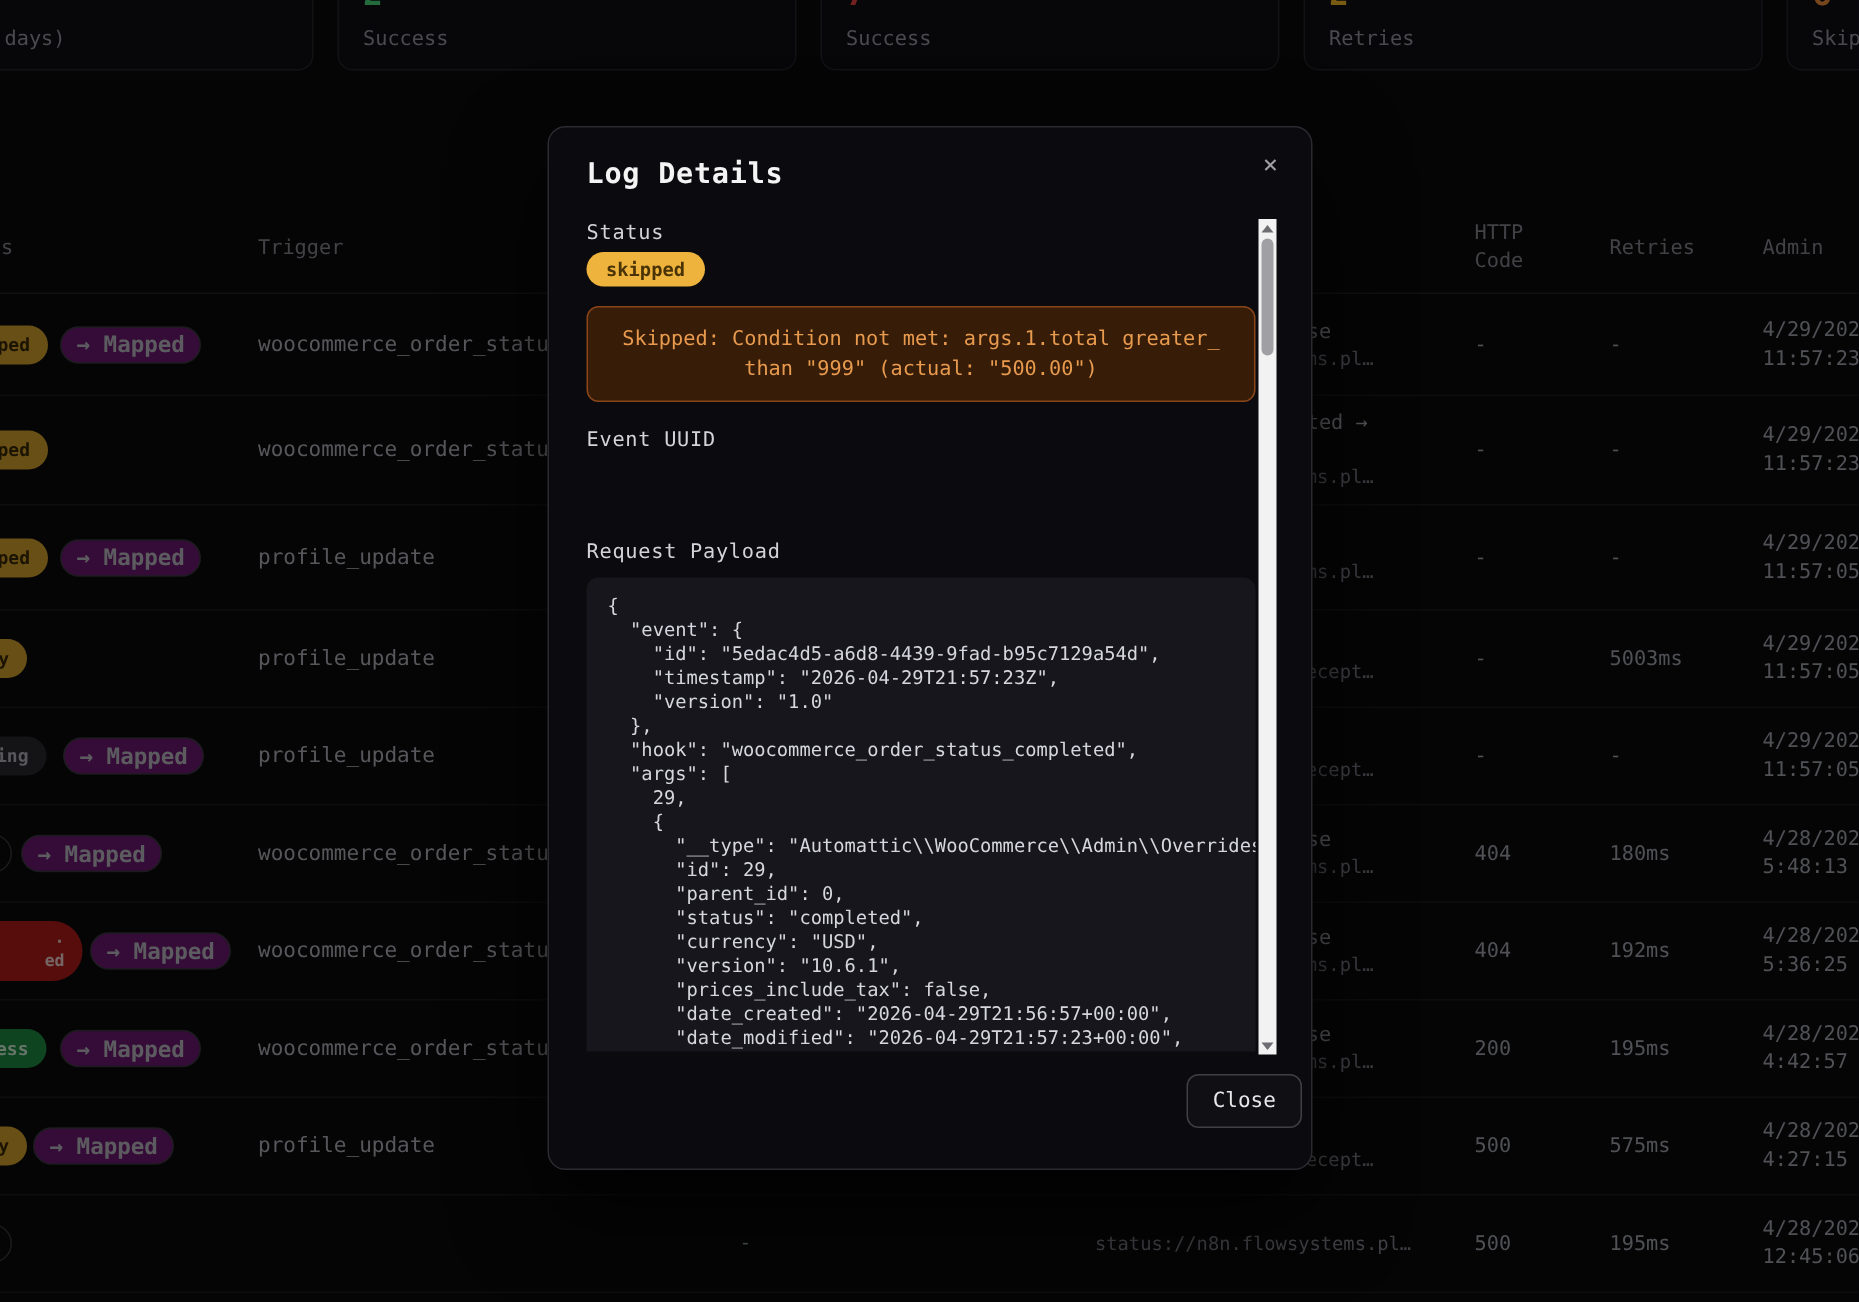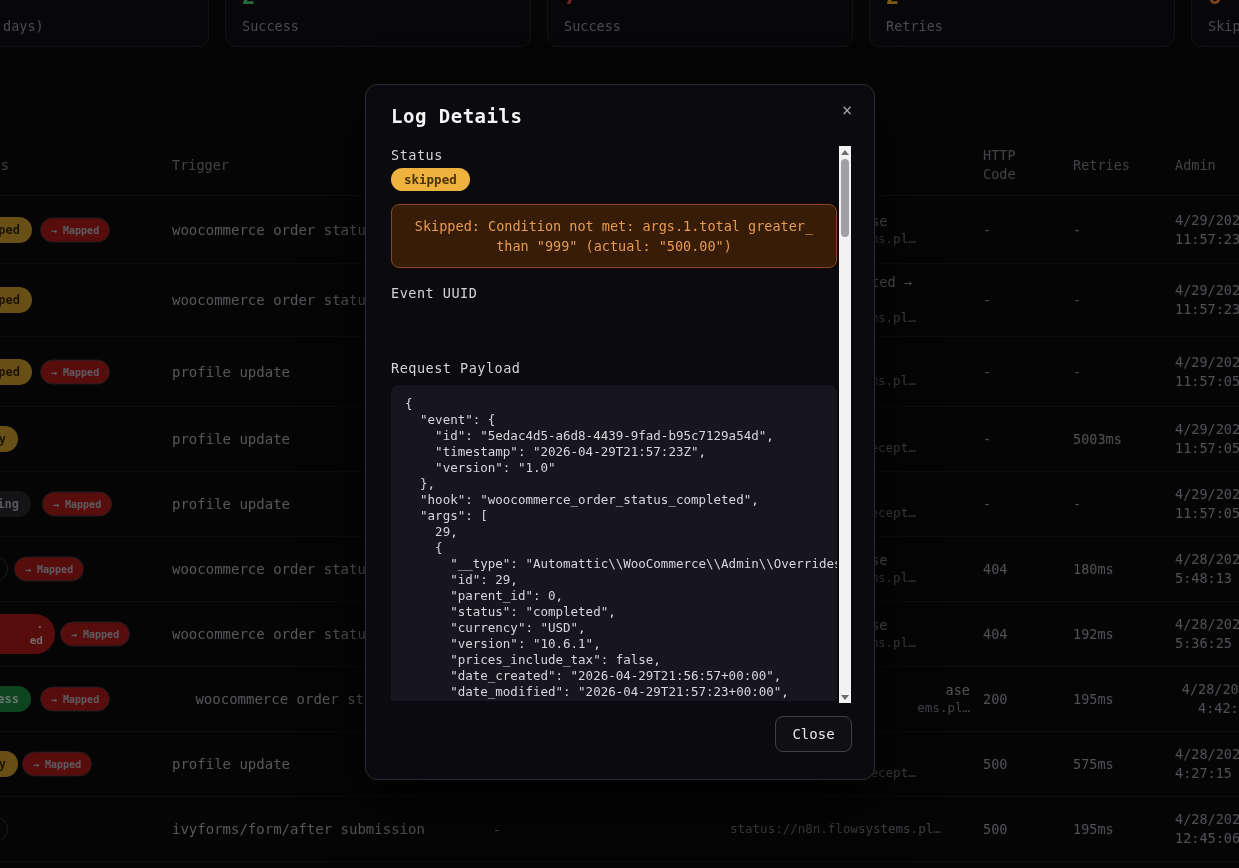--- a/index.html
+++ b/index.html
@@ -50,22 +50,22 @@
   .pill { position:absolute; top:50%; transform:translateY(-50%); height:26px; width:90px;
     border-radius:13px; font-size:12px; font-weight:bold; display:flex; align-items:center;
     justify-content:flex-end; padding-right:12px; }
   .p-amber,.p-amber-sm { background:#d9a62e; color:#3c2a05; }
   .p-gray { background:#2b2b31; color:#b8b8c0; }
   .p-green { background:#1f8f44; color:#d7f5e0; }
   .p-outline { background:transparent; border:1px solid #3a3a40; }
   .p-red { background:#b91c1c; color:#f5d5d5; height:40px; width:100px; border-radius:20px;
     flex-direction:column; justify-content:center; align-items:flex-end; font-size:11px; line-height:13px; }
   .mapped { position:absolute; top:50%; transform:translateY(-50%); height:25px;
-    border:1px solid #3a3a40; border-radius:13px; color:#c0c0c8; font-size:10px; font-weight:bold;
-    display:flex; align-items:center; padding:0 10px; white-space:nowrap; background:#b91c1c; }
+    border:1px solid #3a3a40; border-radius:13px; color:#c0c0c8; font-size:15px; font-weight:bold;
+    display:flex; align-items:center; padding:0 10px; white-space:nowrap; background:#701a75; }
 
   
   #overlay { position:absolute; inset:0; background:rgba(0,0,0,0.52); }
 
   
   #modal { position:absolute; left:365px; top:84px; width:510px; height:696px;
     background:#0b0b0f; border:1px solid #2a2a31; border-radius:12px;
     box-shadow:0 25px 60px rgba(0,0,0,0.8); }
   .m-title { position:absolute; left:25px; top:20px; color:#f4f4f5; font-size:19px;
     font-weight:bold; letter-spacing:0.5px; }
@@ -90,21 +90,21 @@
   .sbar { position:absolute; left:473px; top:61px; width:12px; height:557px; background:#f2f2f2; }
   .sb-arrow { position:absolute; left:0; width:12px; height:12px; display:flex;
     align-items:center; justify-content:center; }
   .sb-arrow.up { top:0; } .sb-arrow.down { bottom:0; }
   .tri-up { width:0; height:0; border-left:4px solid transparent; border-right:4px solid transparent;
     border-bottom:5px solid #6e6e72; }
   .tri-down { width:0; height:0; border-left:4px solid transparent; border-right:4px solid transparent;
     border-top:5px solid #6e6e72; }
   .sb-thumb { position:absolute; left:2px; top:13px; width:8px; height:78px;
     background:#a0a0a4; border-radius:4px; }
-  .m-footer { position:absolute; left:0; bottom:0; width:510px; height:79px; }
+  .m-footer { position:absolute; left:16px; bottom:0; width:510px; height:79px; }
   .btn-close { position:absolute; right:24px; top:16px; width:77px; height:36px;
     background:#101014; border:1px solid #3f3f46; border-radius:8px; color:#e8e8ea;
     font-size:14px; font-family:"DejaVu Sans Mono","Liberation Mono",monospace; cursor:pointer; }
 </style>
 </head>
 <body>
 
 <div id="app">
   <div id="bg">
 
@@ -241,21 +241,21 @@
             <div class="flow-line" style="margin-left: 133px;">ase</div>
             <div class="flow-line url" style="margin-left: 133px;">ems.pl…</div>
           </div>
           <div class="cell c-http">404</div>
           <div class="cell c-dur">192ms</div>
           <div class="cell c-date">
             <div>4/28/2026</div>
             <div>5:36:25</div>
           </div>
         </div>
-        <div class="trow" style="height: 65px; text-align: right;">
+        <div class="trow" style="height: 65px;">
           <div class="pill p-green" style="left: -59px;">ess</div>
           <div class="mapped" style="left: 40px;">→ Mapped</div>
           <div class="cell c-trigger">woocommerce_order_status_completed</div>
           <div class="cell c-flow">
             <div class="flow-line" style="margin-left: 133px;">ase</div>
             <div class="flow-line url" style="margin-left: 133px;">ems.pl…</div>
           </div>
           <div class="cell c-http">200</div>
           <div class="cell c-dur">195ms</div>
           <div class="cell c-date">
@@ -273,21 +273,20 @@
           </div>
           <div class="cell c-http">500</div>
           <div class="cell c-dur">575ms</div>
           <div class="cell c-date">
             <div>4/28/2026</div>
             <div>4:27:15</div>
           </div>
         </div>
         <div class="trow" style="height: 65px;">
           <div class="pill p-outline" style="left: -82px;"></div>
-          <div class="cell c-trigger">ivyforms/form/after_submission</div>
           <div class="cell c-dash">-</div>
           <div class="cell c-flow">
             <div class="flow-line url">status://n8n.flowsystems.pl…</div>
           </div>
           <div class="cell c-http">500</div>
           <div class="cell c-dur">195ms</div>
           <div class="cell c-date">
             <div>4/28/2026</div>
             <div>12:45:06</div>
           </div>

